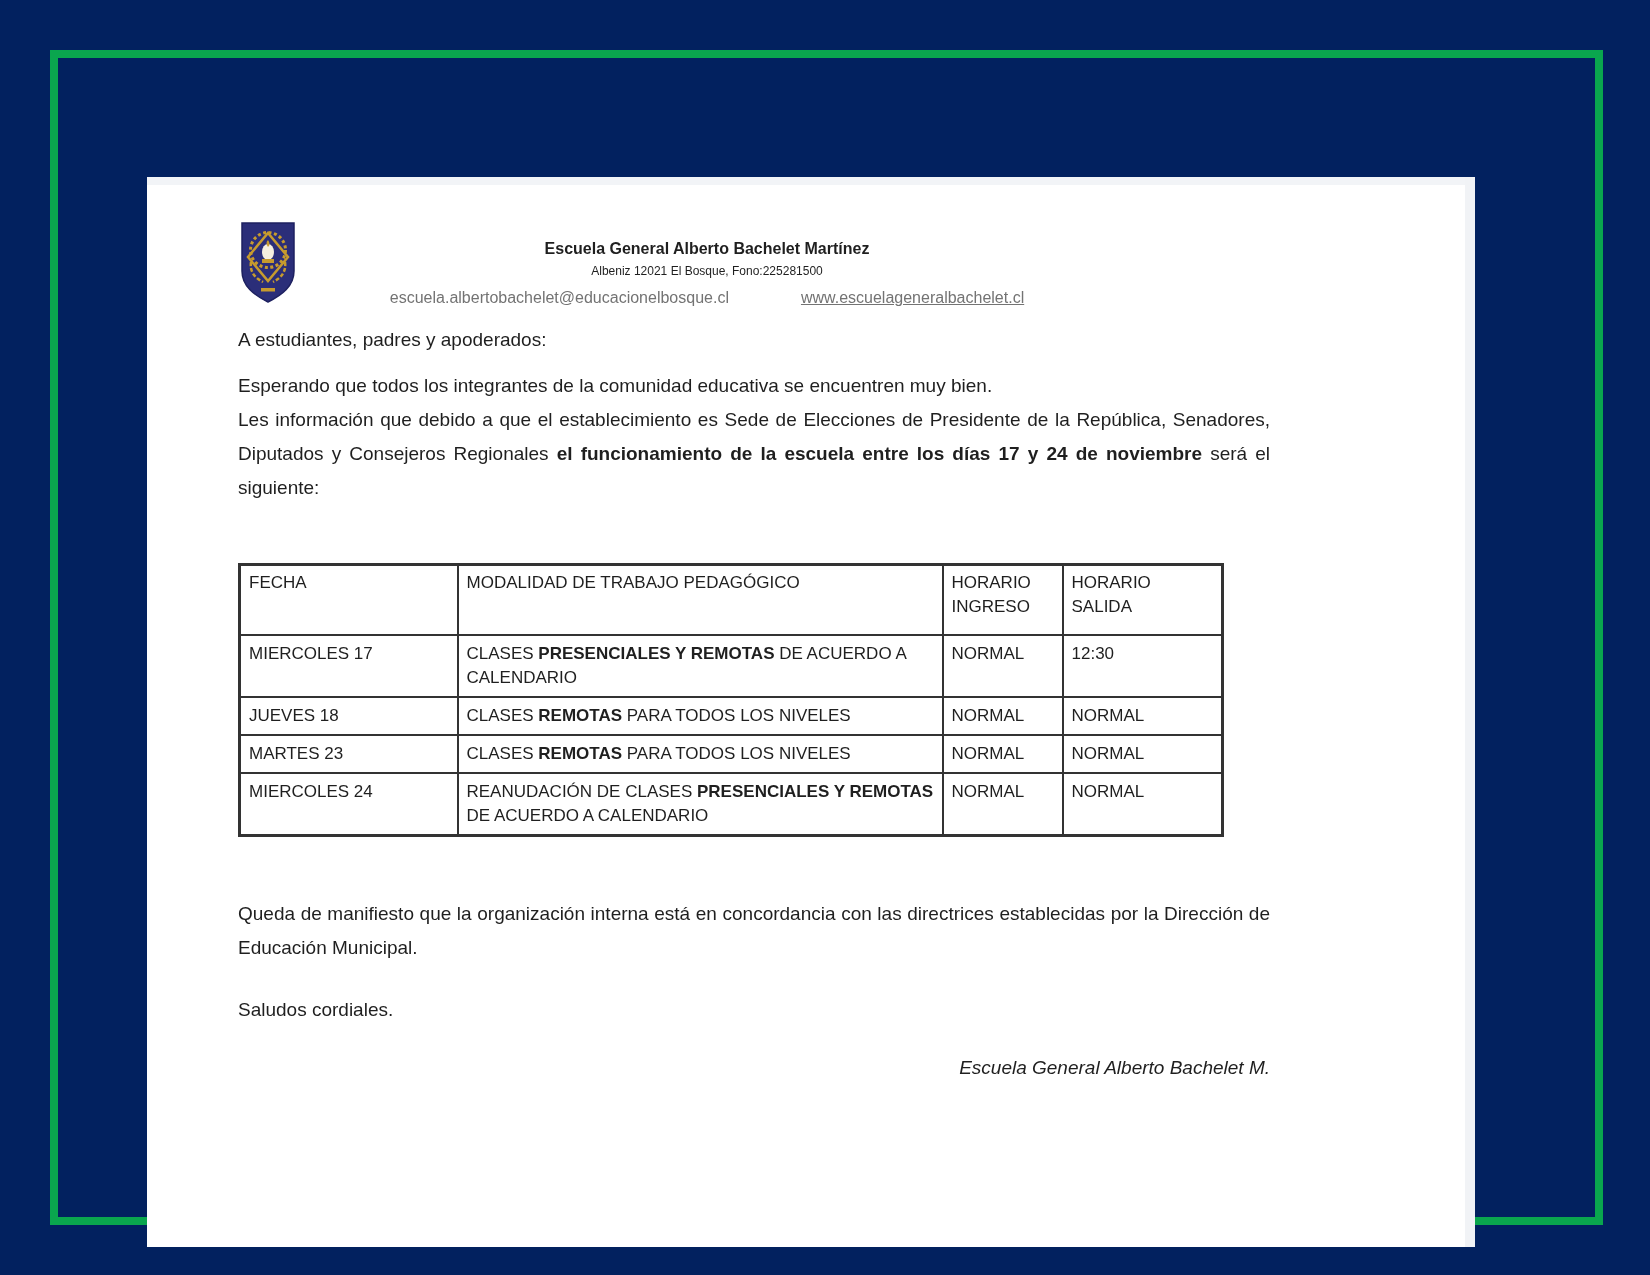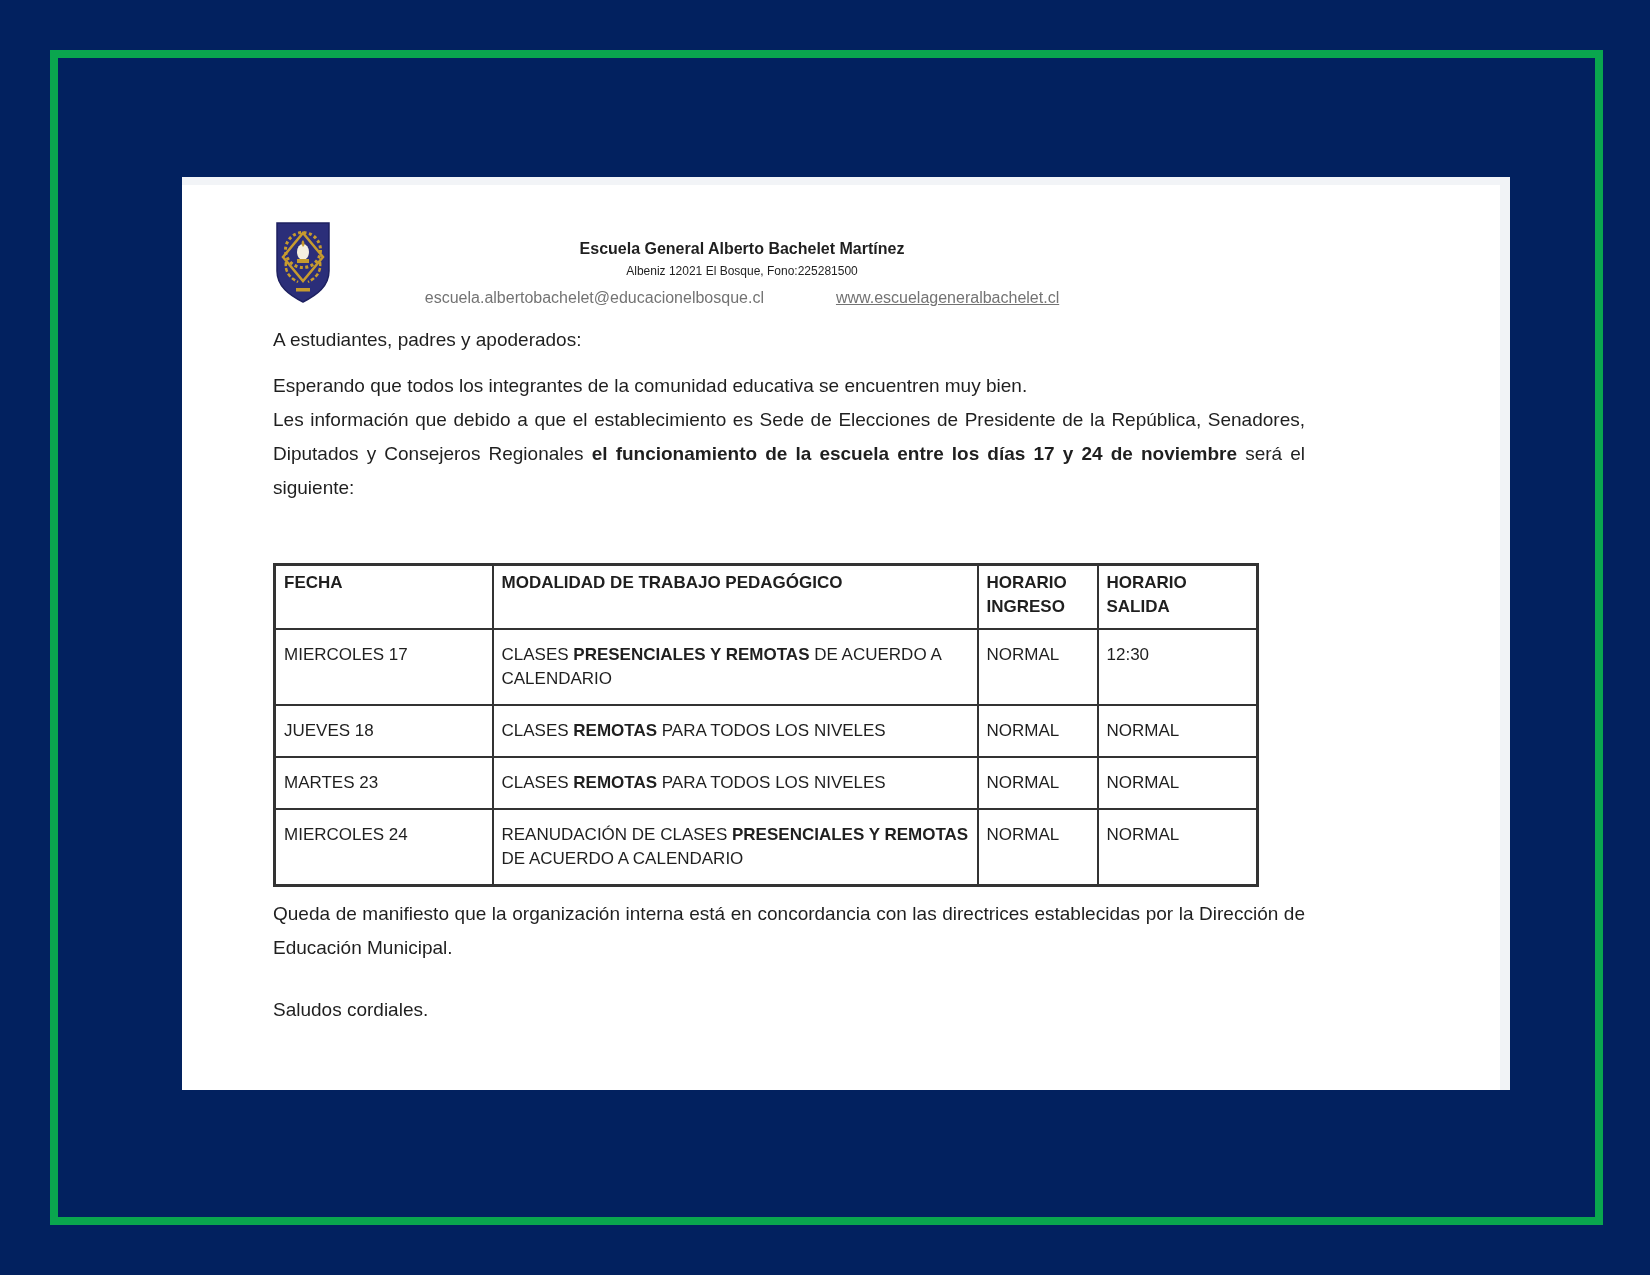--- a/index.html
+++ b/index.html
@@ -7,23 +7,22 @@
     width:1650px;height:1275px;position:relative;overflow:hidden;
     background:#02215F;
     font-family:"Liberation Sans", sans-serif;
     color:#1F1F1F;
   }
   .frame{
     position:absolute;left:50px;top:50px;width:1553px;height:1175px;
     border:8px solid #0AA64E;box-sizing:border-box;
   }
   .page{
-    position:absolute;left:147px;top:177px;width:1328px;height:913px;
+    position:absolute;left:147px;top:177px;width:1328px;height:1070px;
     background:#FFFFFF;
-    margin-left:35px;
   }
   .page-top-edge{position:absolute;left:0;top:0;right:0;height:8px;background:#F2F4F7;}
   .page-right-edge{position:absolute;right:0;top:0;bottom:0;width:10px;background:#F1F3F6;}
 
   .crest{position:absolute;left:91px;top:45px;width:60px;height:82px;}
 
   .header-text{position:absolute;left:180px;top:62px;width:760px;text-align:center;}
   .school-name{font-weight:bold;font-size:16px;line-height:20px;}
   .school-address{font-size:12px;line-height:20px;margin-top:2px;}
   .links-row{display:flex;justify-content:center;gap:72px;margin-top:7px;font-size:16px;line-height:20px;}
@@ -36,24 +35,24 @@
   .justified{text-align:justify;}
   .b{font-weight:bold;}
 
   table.schedule{
     position:absolute;left:91px;top:386px;width:983px;
     border-collapse:collapse;table-layout:fixed;
     font-size:17px;line-height:24px;
   }
   table.schedule th, table.schedule td{
     border:2px solid #333333;vertical-align:top;text-align:left;
-    padding:13px 8px;overflow:hidden;
+    padding:6px 8px;overflow:hidden;
   }
   table.schedule{border:3px solid #333333;}
-  table.schedule th{font-weight:bold;padding:5px 8px 9px 8px;}
+  table.schedule th{font-weight:normal;padding:5px 8px 15px 8px;}
   td.cell-justify{text-align:justify;}
 
   .closing{position:absolute;left:91px;top:720px;width:1032px;font-size:19px;line-height:34px;text-align:justify;}
   .farewell{position:absolute;left:91px;top:816px;font-size:19px;line-height:34px;}
   .signature{position:absolute;left:91px;top:874px;width:1032px;font-size:19px;line-height:34px;font-style:italic;text-align:right;}
 </style>
 </head>
 <body>
 
 <div class="frame"></div>
@@ -128,13 +127,14 @@
         <td>MIERCOLES 24</td>
         <td class="cell-justify"><span>REANUDACIÓN DE CLASES </span><span class="b">PRESENCIALES Y REMOTAS</span><span> DE ACUERDO A CALENDARIO</span></td>
         <td>NORMAL</td>
         <td>NORMAL</td>
       </tr>
     </tbody>
   </table>
 
   <div class="closing">Queda de manifiesto que la organización interna está en concordancia con las directrices establecidas por la Dirección de Educación Municipal.</div>
   <div class="farewell">Saludos cordiales.</div>
+  <div class="signature">Escuela General Alberto Bachelet M.</div>
 </div>
 
 </body></html>

